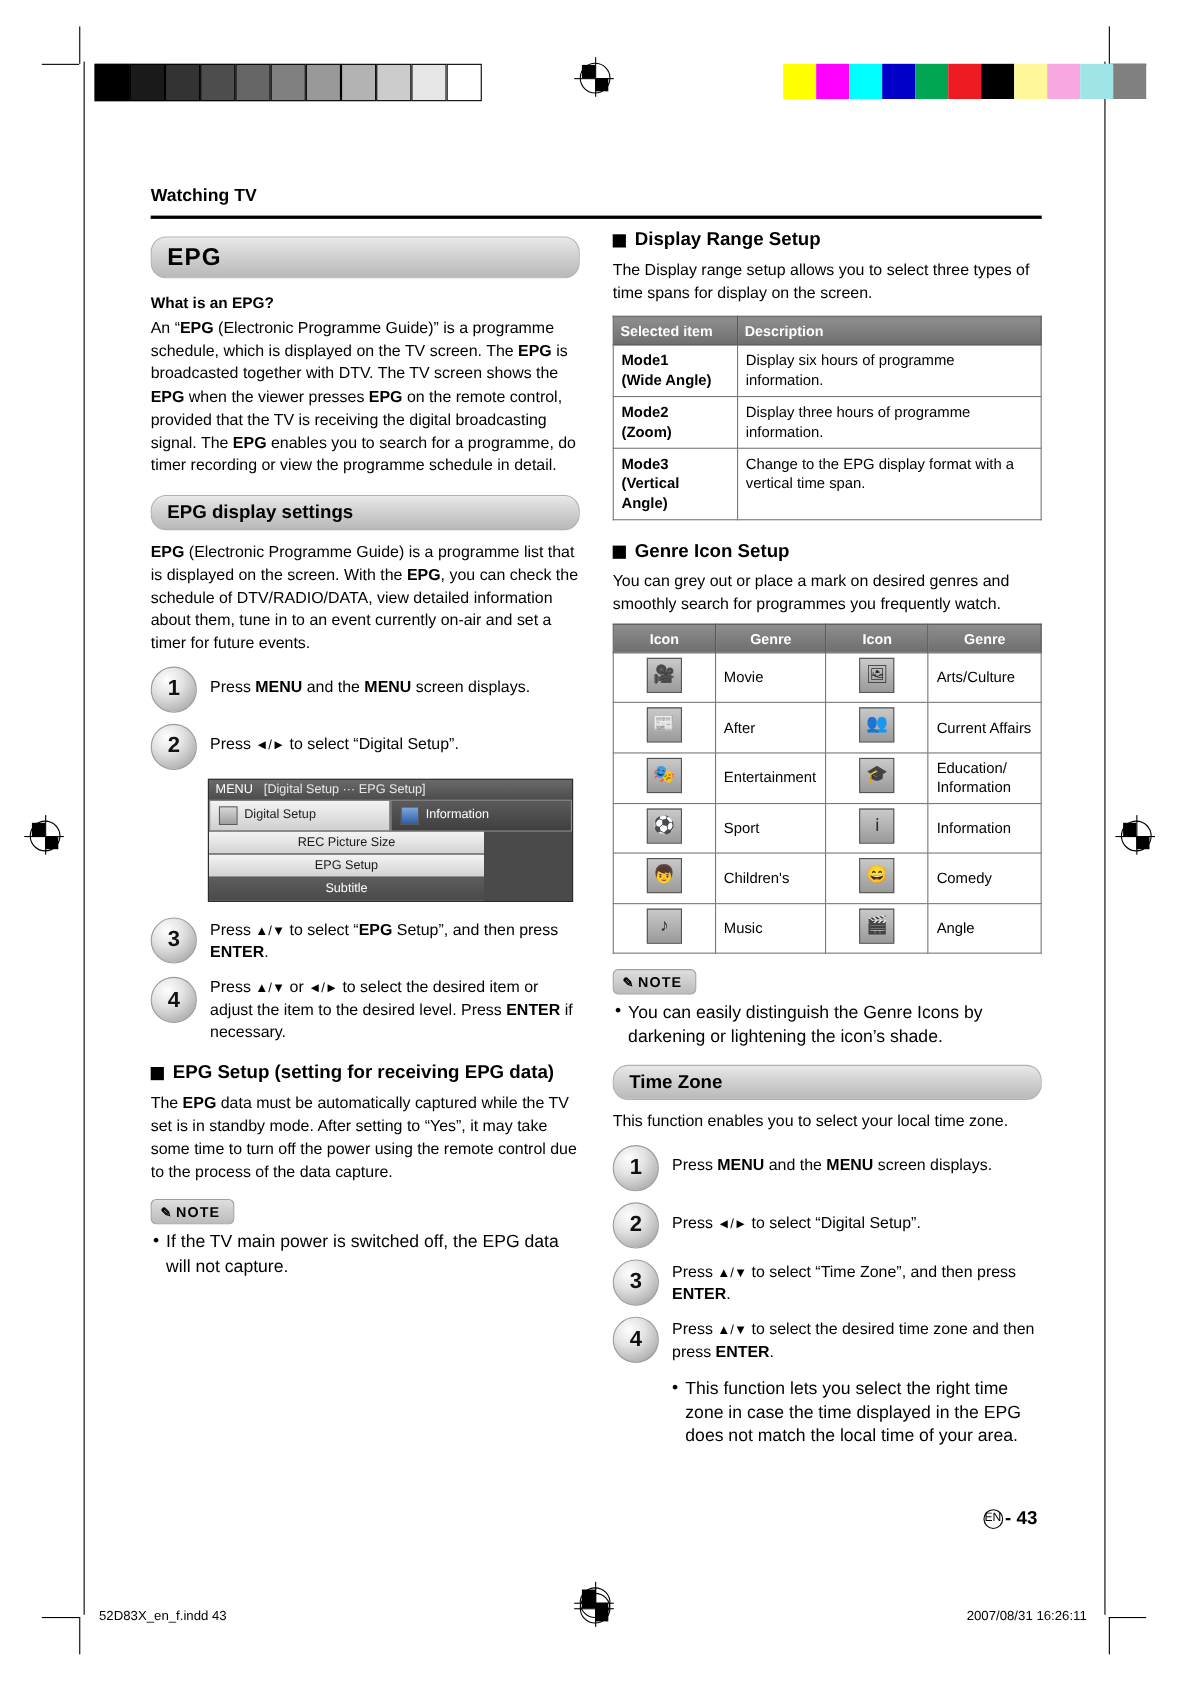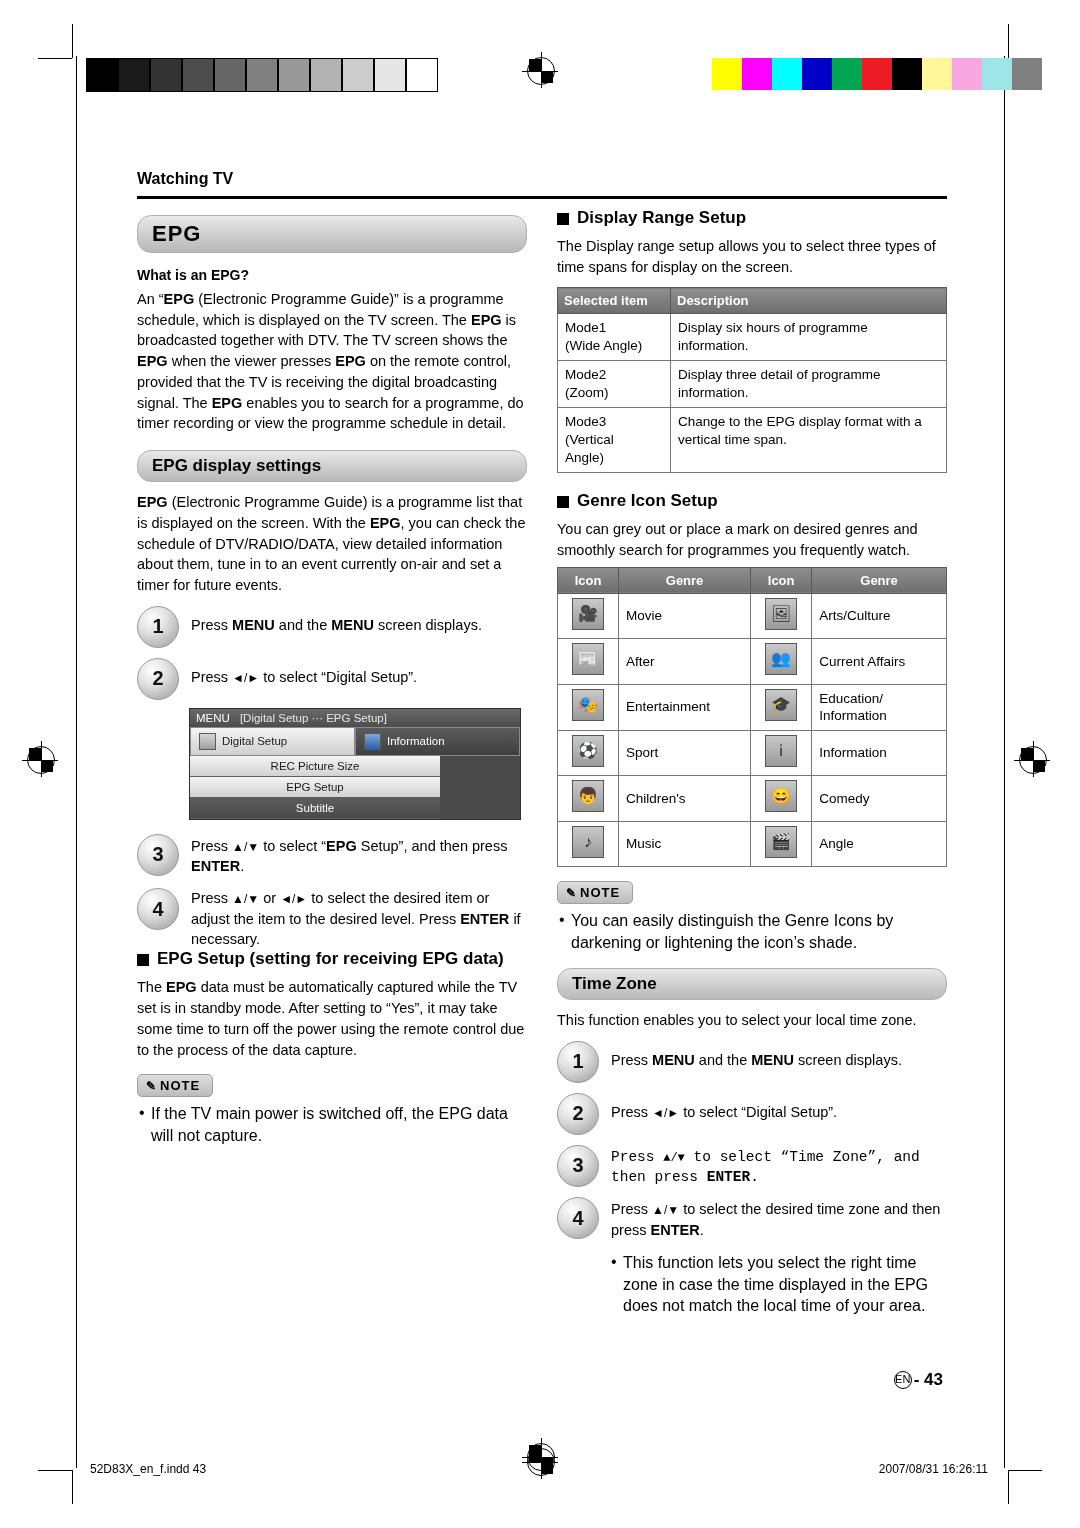--- a/index.html
+++ b/index.html
@@ -187,32 +187,32 @@
     padding: 5px 6px;
     border: 1px solid #595959;
     text-align: left;
   }
   table.tbl td {
     border: 1px solid #777;
     padding: 5px 7px;
     vertical-align: top;
     line-height: 1.33;
   }
-  table.tbl td.k { font-weight: normal; width: 98px; }
+  table.tbl td.k { font-weight: bold; width: 98px; }
 
   table.genre {
     border-collapse: collapse;
     width: 100%;
     font-size: 13.5px;
   }
   table.genre th {
     background: linear-gradient(to bottom,#8f8f8f,#6e6e6e);
     color: #fff;
     font-size: 13px;
-    padding: 5px 4px;
+    padding: 5px 20px;
     border: 1px solid #595959;
   }
   table.genre td {
     border: 1px solid #777;
     padding: 5px 7px;
     line-height: 1.3;
     vertical-align: middle;
   }
   table.genre td.ic {
     width: 52px;
@@ -426,21 +426,21 @@
     <div class="step" style="margin-top:14px;">
       <div class="num">3</div>
       <div class="txt" style="padding-top:2px;">Press <span class="arrows">▲/▼</span> to select “<b>EPG</b> Setup”, and then press <b>ENTER</b>.</div>
     </div>
 
     <div class="step" style="margin-top:12px;">
       <div class="num">4</div>
       <div class="txt" style="padding-top:0;">Press <span class="arrows">▲/▼</span> or <span class="arrows">◄/►</span> to select the desired item or adjust the item to the desired level. Press <b>ENTER</b> if necessary.</div>
     </div>
 
-    <div class="sqhead" style="margin-top:0;">
+    <div class="sqhead" style="margin-top:16px;">
       <span class="sq"></span>
       <span>EPG Setup (setting for receiving EPG data)</span>
     </div>
 
     <p class="body">The <b>EPG</b> data must be automatically captured while the TV set is in standby mode. After setting to “Yes”, it may take some time to turn off the power using the remote control due to the process of the data capture.</p>
 
     <div class="notebox">
       <span class="note-tab"><span class="pen">✎</span><span>NOTE</span></span>
       <ul class="note-list">
         <li>If the TV main power is switched off, the EPG data will not capture.</li>
@@ -469,21 +469,21 @@
             <div>Mode1</div>
             <div>(Wide Angle)</div>
           </td>
           <td>Display six hours of programme information.</td>
         </tr>
         <tr>
           <td class="k">
             <div>Mode2</div>
             <div>(Zoom)</div>
           </td>
-          <td>Display three detail of programme information.</td>
+          <td>Display three hours of programme information.</td>
         </tr>
         <tr>
           <td class="k">
             <div>Mode3</div>
             <div>(Vertical</div>
             <div>Angle)</div>
           </td>
           <td>Change to the EPG display format with a vertical time span.</td>
         </tr>
       </tbody>
@@ -584,21 +584,21 @@
     <div class="step">
       <div class="num">1</div>
       <div class="txt">Press <b>MENU</b> and the <b>MENU</b> screen displays.</div>
     </div>
     <div class="step">
       <div class="num">2</div>
       <div class="txt">Press <span class="arrows">◄/►</span> to select “Digital Setup”.</div>
     </div>
     <div class="step">
       <div class="num">3</div>
-      <div class="txt" style="padding-top:2px;font-family:Liberation Mono, monospace;">Press <span class="arrows">▲/▼</span> to select “Time Zone”, and then press <b>ENTER</b>.</div>
+      <div class="txt" style="padding-top:2px;">Press <span class="arrows">▲/▼</span> to select “Time Zone”, and then press <b>ENTER</b>.</div>
     </div>
     <div class="step">
       <div class="num">4</div>
       <div class="txt" style="padding-top:2px;">Press <span class="arrows">▲/▼</span> to select the desired time zone and then press <b>ENTER</b>.</div>
     </div>
 
     <ul class="note-list" style="margin-top:12px;margin-left:52px;">
       <li>This function lets you select the right time zone in case the time displayed in the EPG does not match the local time of your area.</li>
     </ul>
   </div>

